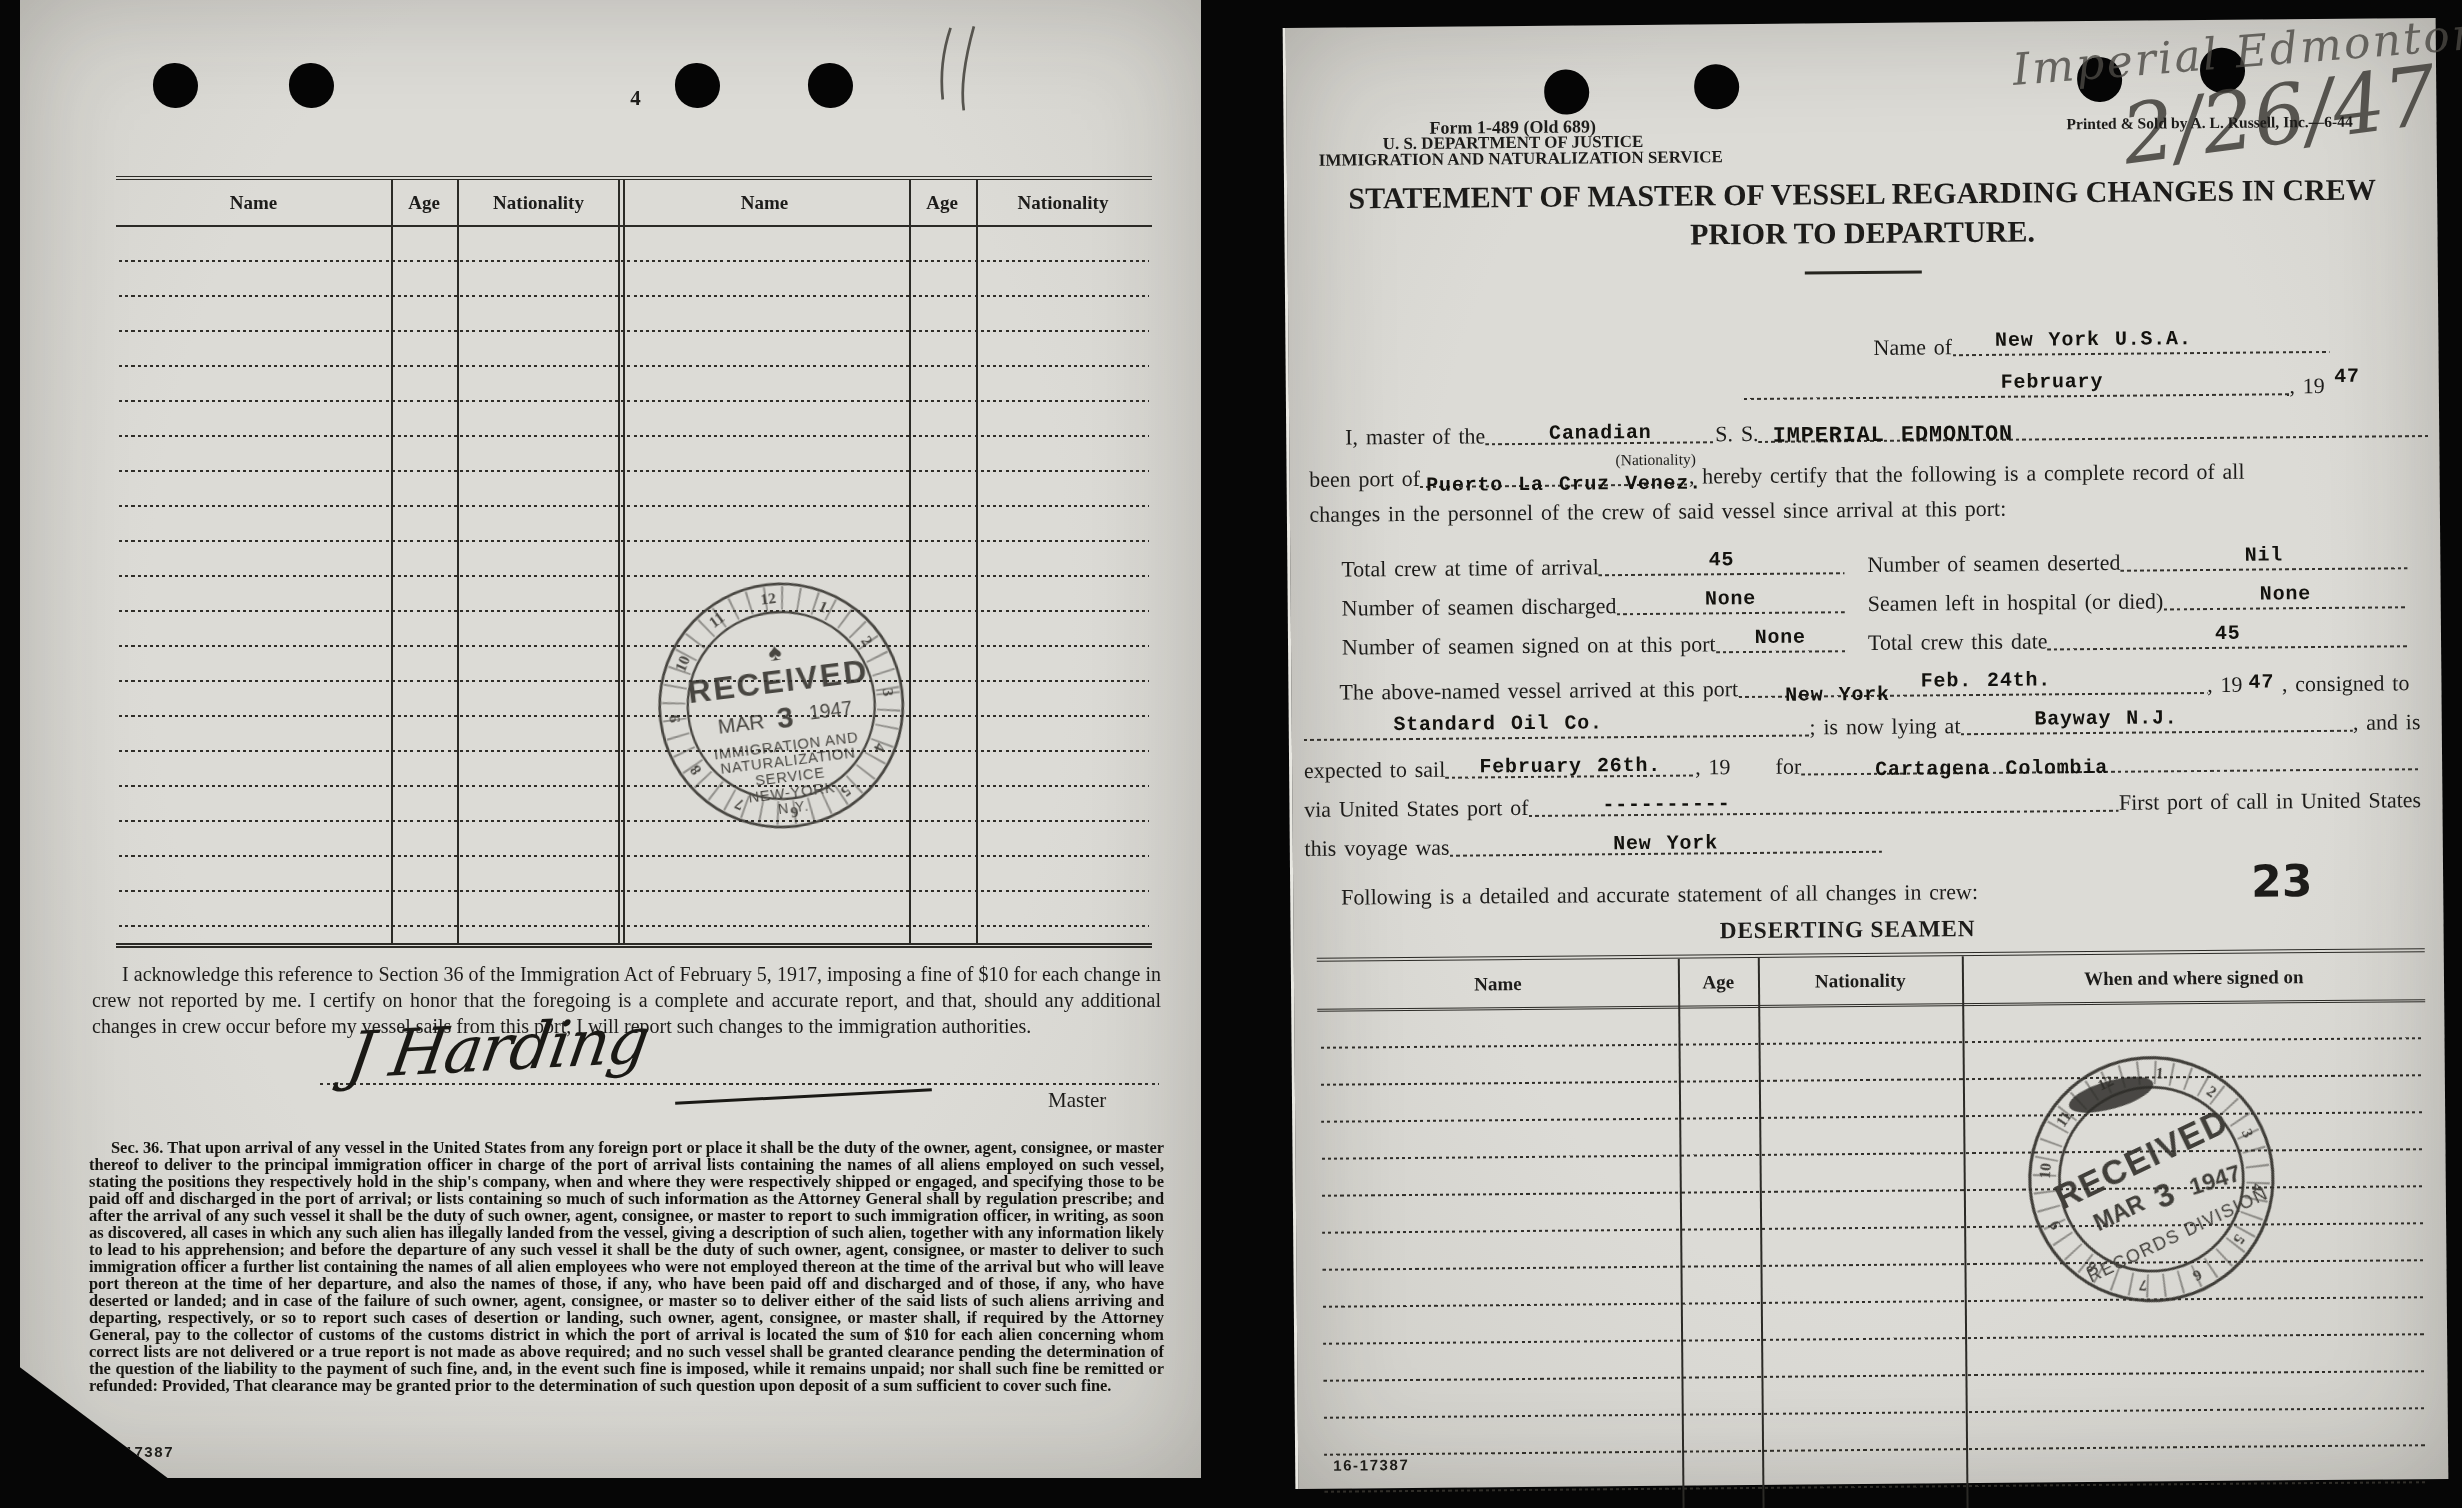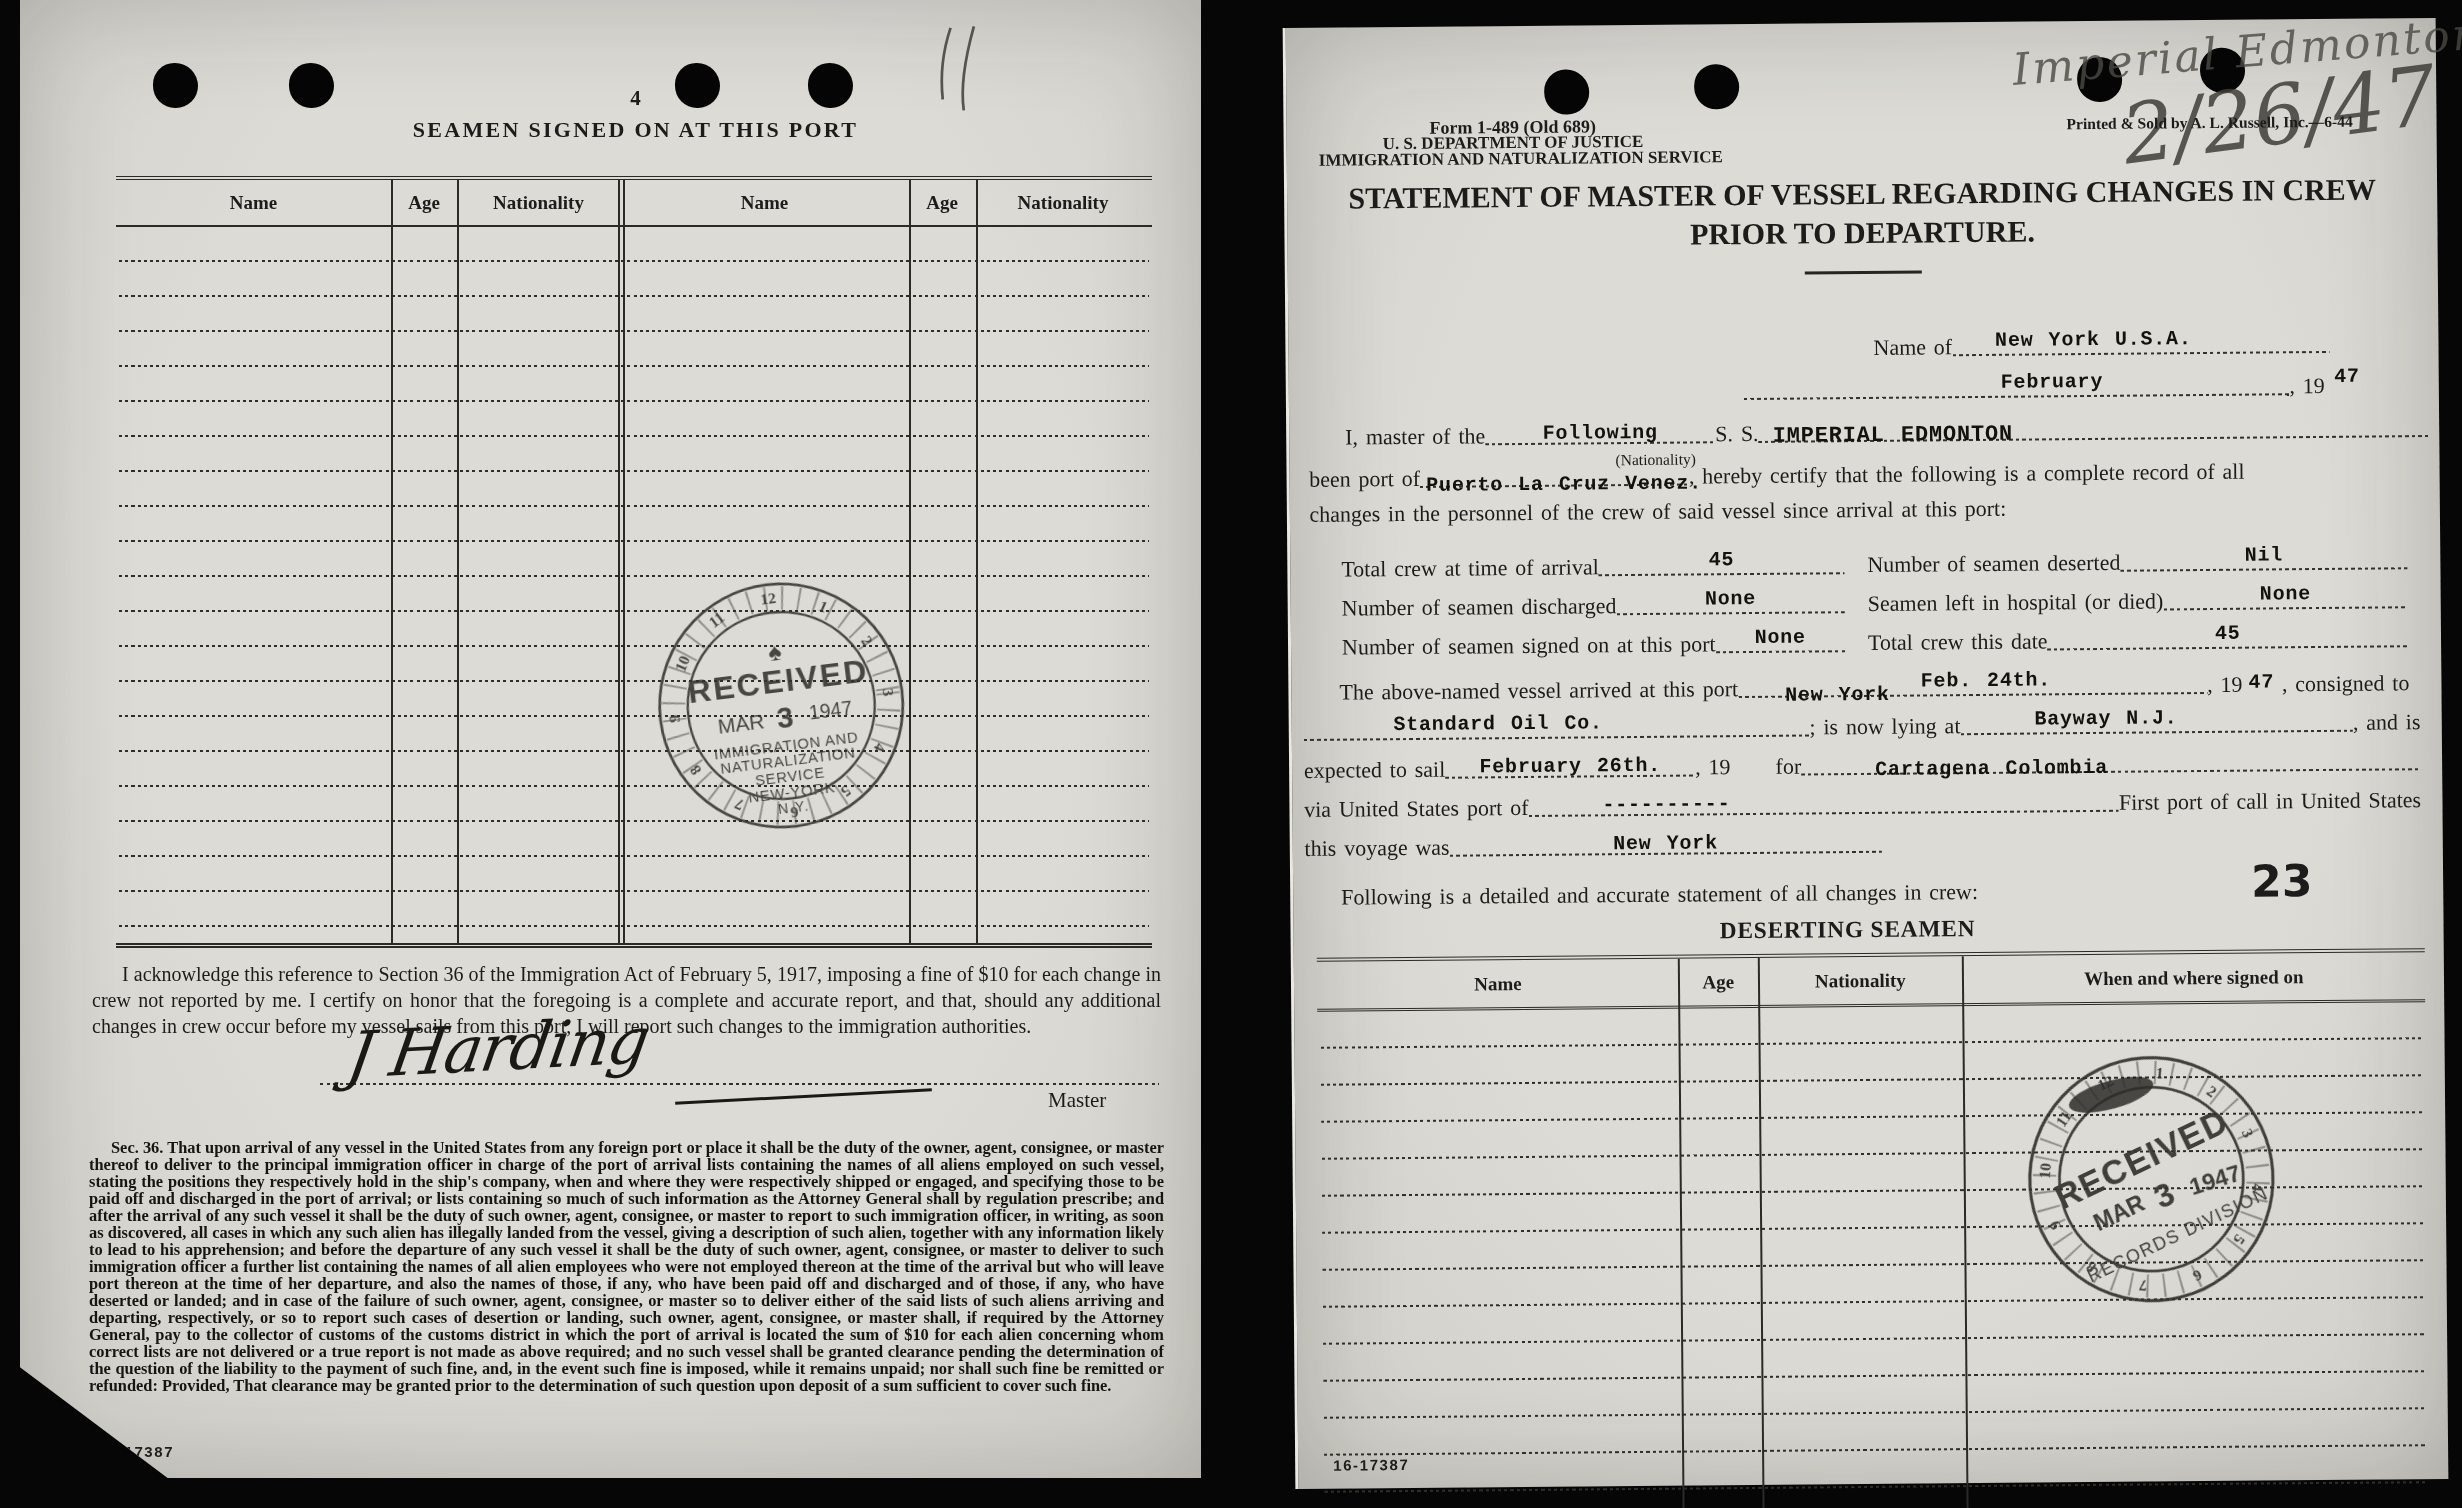--- a/index.html
+++ b/index.html
@@ -63,21 +63,20 @@
     <div class="hole" style="left:269px;top:63px;"></div>
     <div class="hole" style="left:655px;top:63px;"></div>
     <div class="hole" style="left:788px;top:63px;"></div>
 
     <svg class="abs" style="left:901px;top:23.4px;" width="70" height="90" viewBox="0 0 90 115">
       <path d="M28,98 C24,62 30,30 38,6" stroke="#56544e" stroke-width="3.5" fill="none"></path>
       <path d="M55,112 C50,78 58,40 68,4" stroke="#56544e" stroke-width="3.5" fill="none"></path>
     </svg>
 
     <div class="abs ctr bold" style="left:0;top:86px;width:1231px;font-size:21px;">4</div>
-    <div class="abs ctr bold" style="left:0;top:117px;width:1231px;font-size:22px;letter-spacing:2.3px;">SEAMEN SIGNED ON AT THIS PORT</div>
 
     <div class="ftable ltable" style="left:96px;top:176px;width:1036px;">
       <div class="thead" style="height:45px;">
         <span style="width:275px;">Name</span>
         <span style="width:66px;">Age</span>
         <span style="width:163px;">Nationality</span>
         <span style="width:289px;">Name</span>
         <span style="width:66px;">Age</span>
         <span style="width:176px;">Nationality</span>
       </div>
@@ -185,21 +184,21 @@
       <span class="leader">
           <span class="typed raise" style="margin-left:257px;">February</span>
         </span>
       <span class="plabel lfix">, 19</span>
       <span class="typed raise-xl" style="margin-left:9.4px;">47</span>
     </div>
 
     <div class="fline" style="left:56px;top:389px;width:1085px;">
       <span class="plabel">I, master of the</span>
       <span class="leader lfix center" style="width:230px;">
-          <span class="typed raise-s">Following</span>
+          <span class="typed raise-s">Canadian</span>
         </span>
       <span class="plabel">S. S.</span>
       <span class="leader">
           <span class="typed online" style="margin-left:14px;font-size:22px;">IMPERIAL EDMONTON</span>
         </span>
     </div>
     <div class="abs" style="left:326px;top:426px;font-size:15.6px;">(Nationality)</div>
 
     <div class="fline" style="left:19.5px;top:431px;width:1116px;">
       <span class="plabel">been port of</span>

